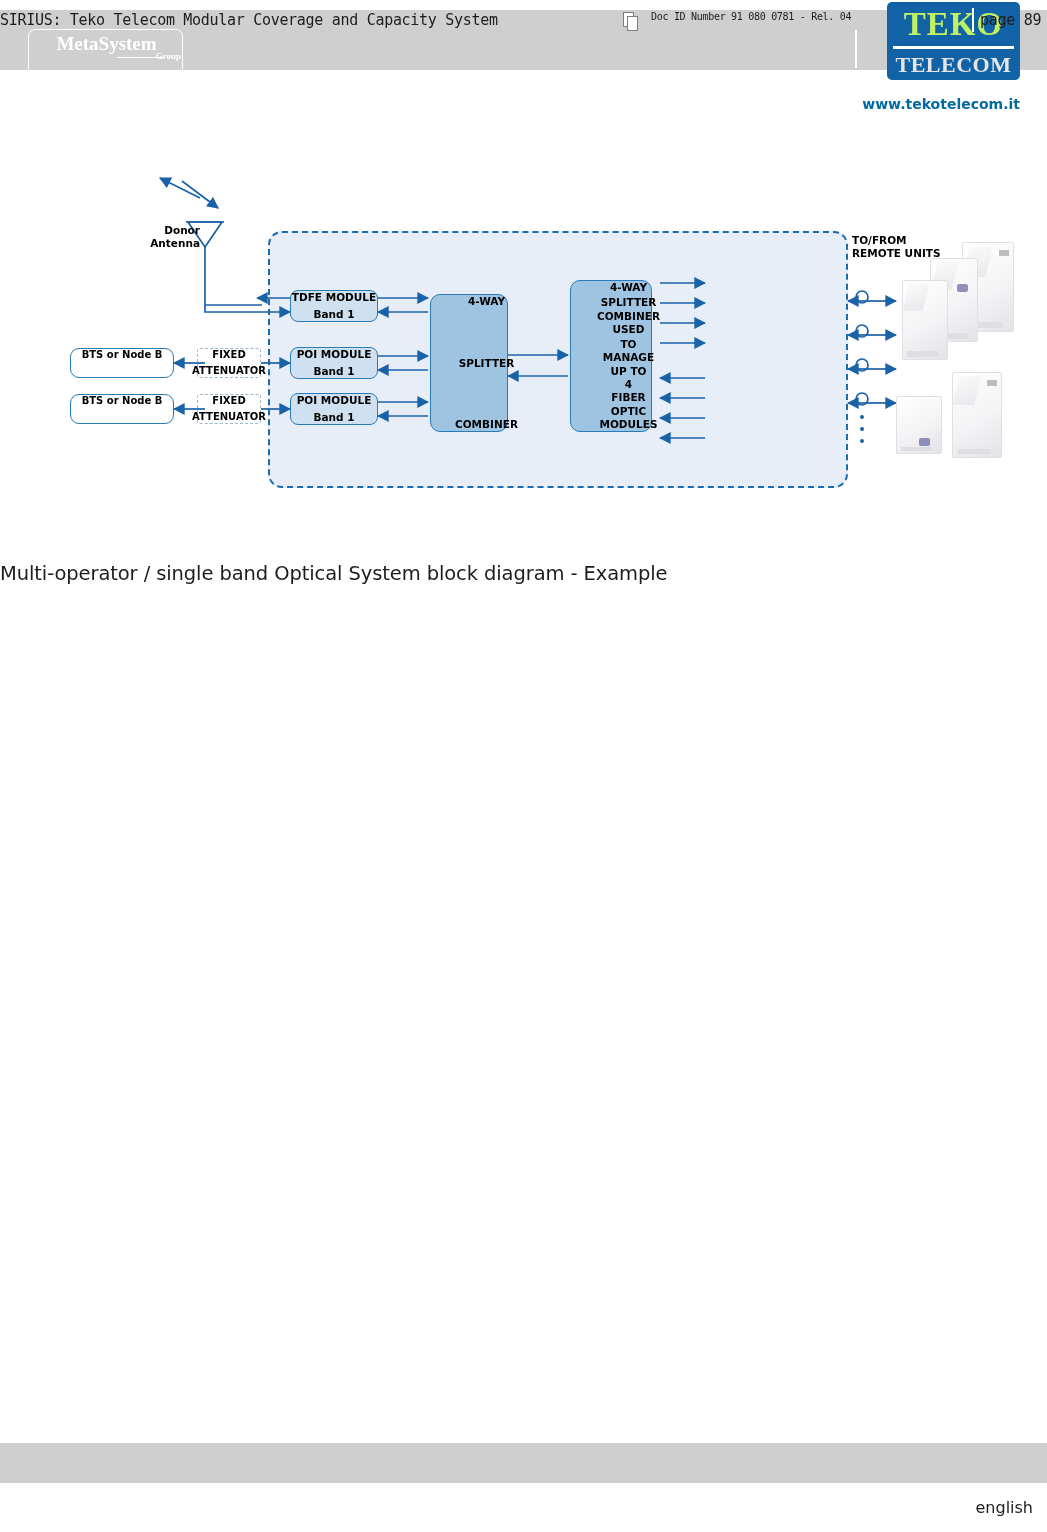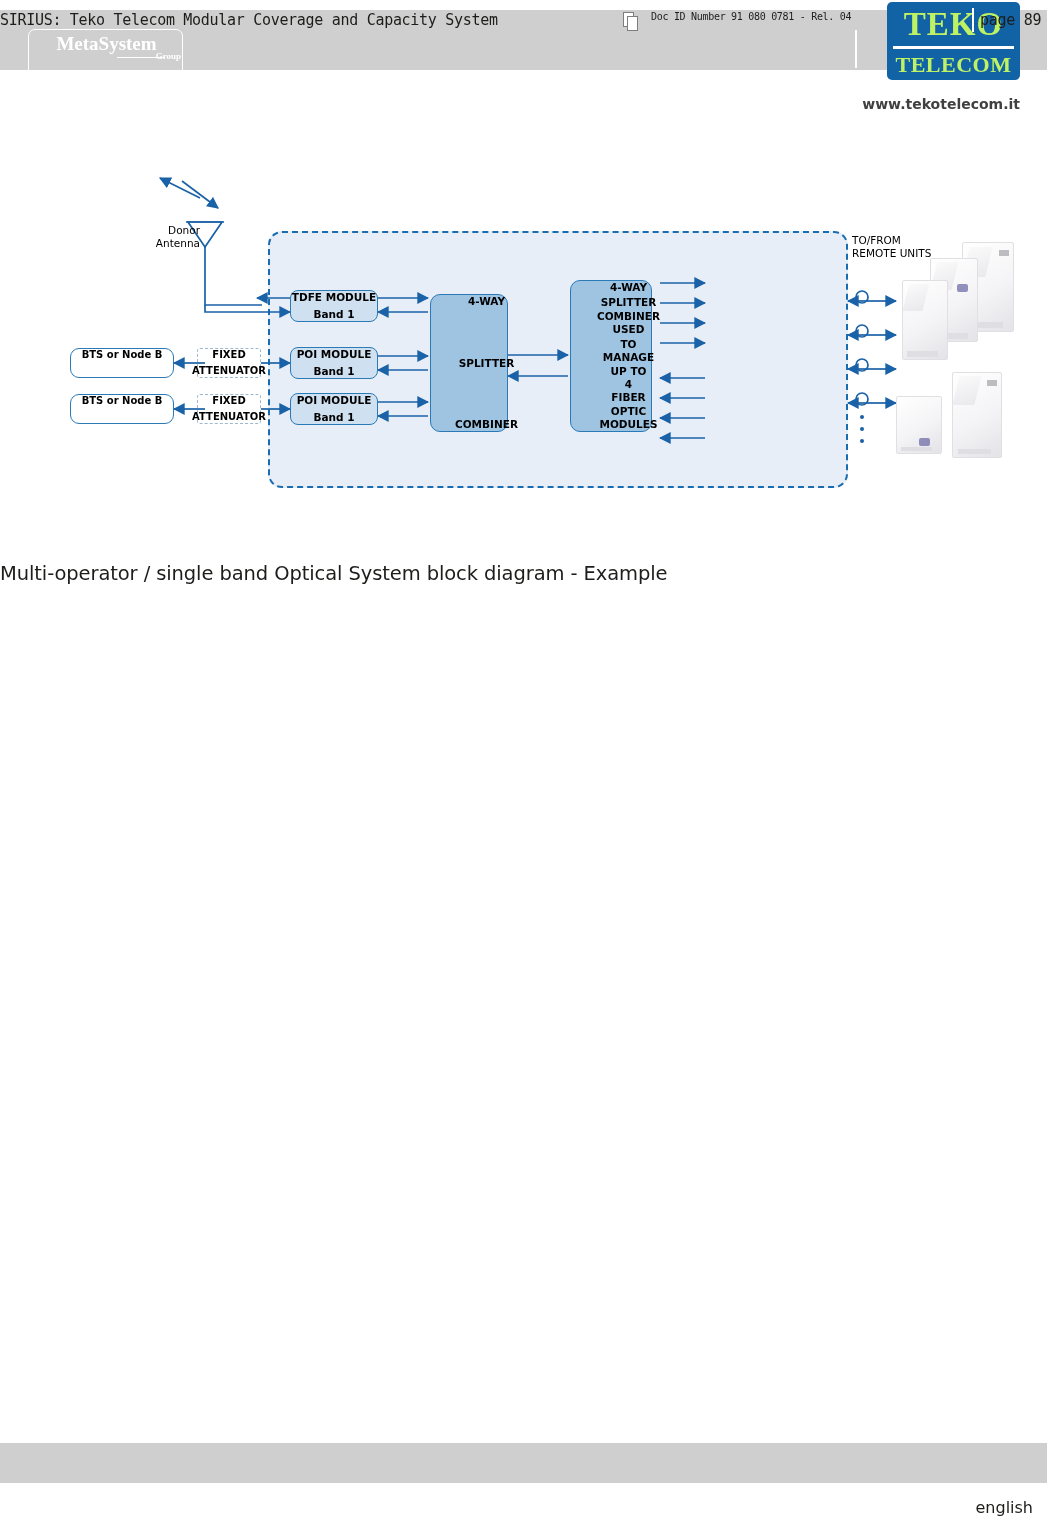--- a/index.html
+++ b/index.html
@@ -98,36 +98,36 @@
   #teko-logo .teko-sep {
     position: absolute;
     left: 6px; top: 44px;
     width: 121px; height: 3px;
     background: #ffffff;
   }
   #teko-logo .teko-bottom {
     position: absolute;
     left: 0; top: 47px;
     width: 133px; height: 48px;
-    color: #bef264;
+    color: #e5e5e5;
     font-family: "Liberation Serif", serif;
     font-weight: bold;
     font-size: 22px;
     text-align: center;
     line-height: 31px;
     letter-spacing: 0.5px;
   }
   #website-url {
     position: absolute;
     left: 780px; top: 96px;
     width: 240px;
     text-align: right;
     font-size: 14px;
     font-weight: bold;
-    color: #404040;
+    color: #0369a1;
     font-family: "DejaVu Sans", sans-serif;
   }
 
   
   #diagram {
     position: absolute;
     left: 0; top: 150px;
     width: 1047px; height: 420px;
   }
   #dashed-container {
@@ -181,21 +181,21 @@
   .node-dashed {
     background: transparent;
     border: 1.3px dashed #9fb8cf;
     border-radius: 3px;
     font-size: 10px;
   }
 
   .lbl-static {
     position: absolute;
     font-family: "DejaVu Sans", sans-serif;
-    font-weight: normal;
+    font-weight: bold;
     font-size: 10.5px;
     color: #000000;
     text-align: center;
     line-height: 1.25;
   }
 
   svg#wires {
     position: absolute;
     left: 0; top: 0;
     width: 1047px; height: 420px;

